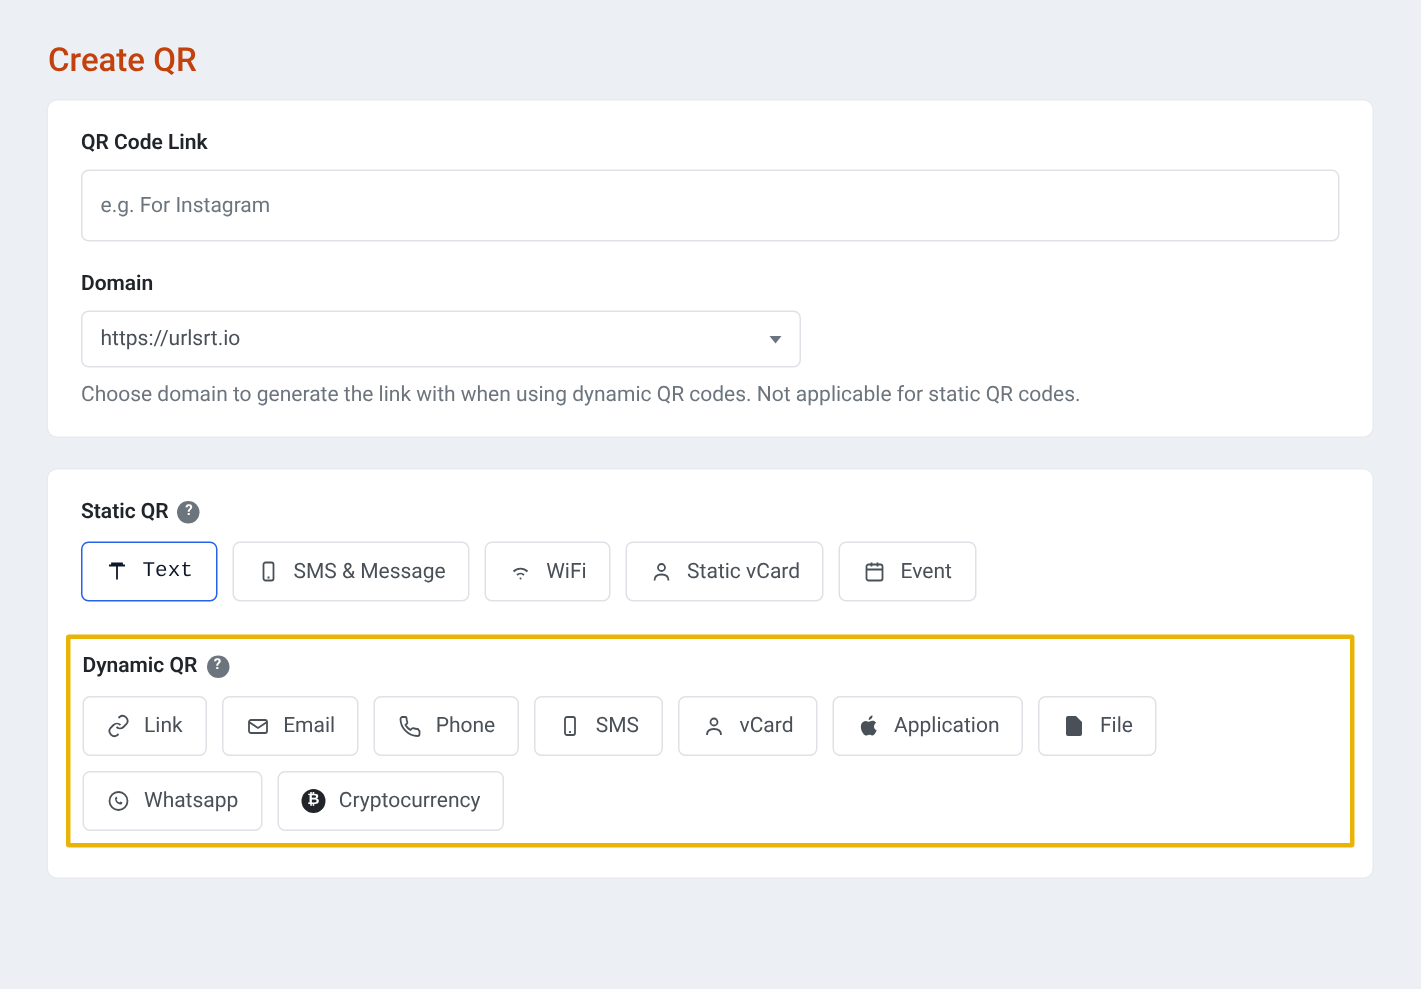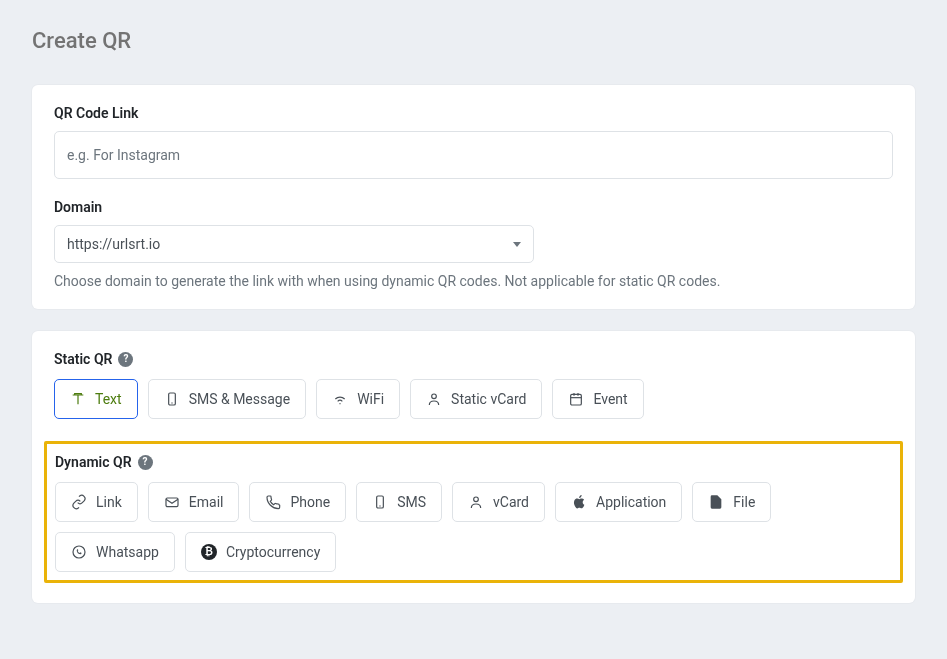--- a/index.html
+++ b/index.html
@@ -11,22 +11,22 @@
       width: 947px;
       height: 659px;
       overflow: hidden;
     }
     .page {
       padding: 0 32px;
     }
     h1.page-title {
       font-size: 22px;
       font-weight: 500;
-      color: #737373;
-      padding: 28px 0 32px 0;
+      color: #c2410c;
+      padding: 28px 0 14px 0;
     }
     .card {
       background: #fff;
       border-radius: 6px;
       padding: 20px 22px;
       margin-bottom: 22px;
       box-shadow: 0 0 0 1px rgba(0,0,0,0.02);
     }
     .form-label {
       font-size: 14px;
@@ -110,21 +110,22 @@
       border: 1px solid #dee2e6;
       border-radius: 5px;
       background: #fff;
       color: #495057;
       font-size: 14px;
       cursor: pointer;
       font-family: inherit;
     }
     .type-btn.active {
       border-color: #2563eb;
-      color: #4d7c0f;
+      color: #0f172a;
+      font-family: Liberation Mono, monospace;
     }
     .type-btn svg {
       width: 16px; height: 16px;
       stroke: currentColor;
       fill: none;
       stroke-width: 1.8;
       flex-shrink: 0;
     }
     .type-btn svg.filled { fill: currentColor; stroke: none; }
     .highlight-box {

